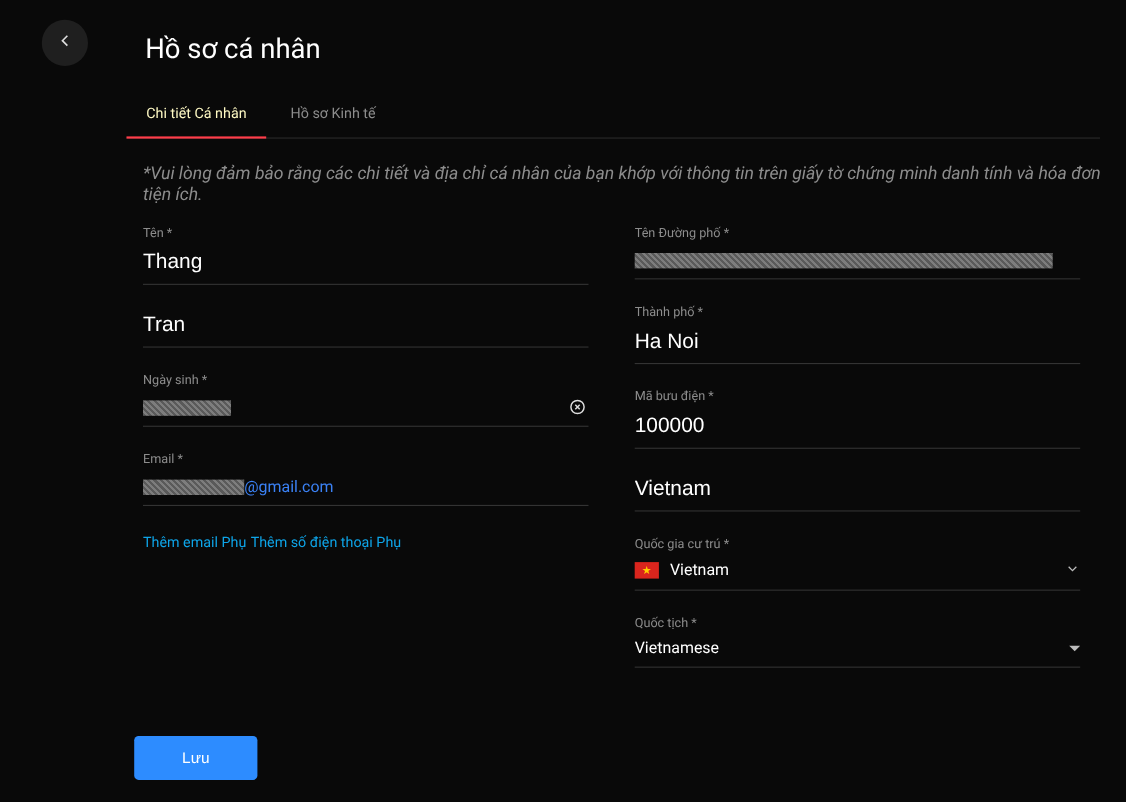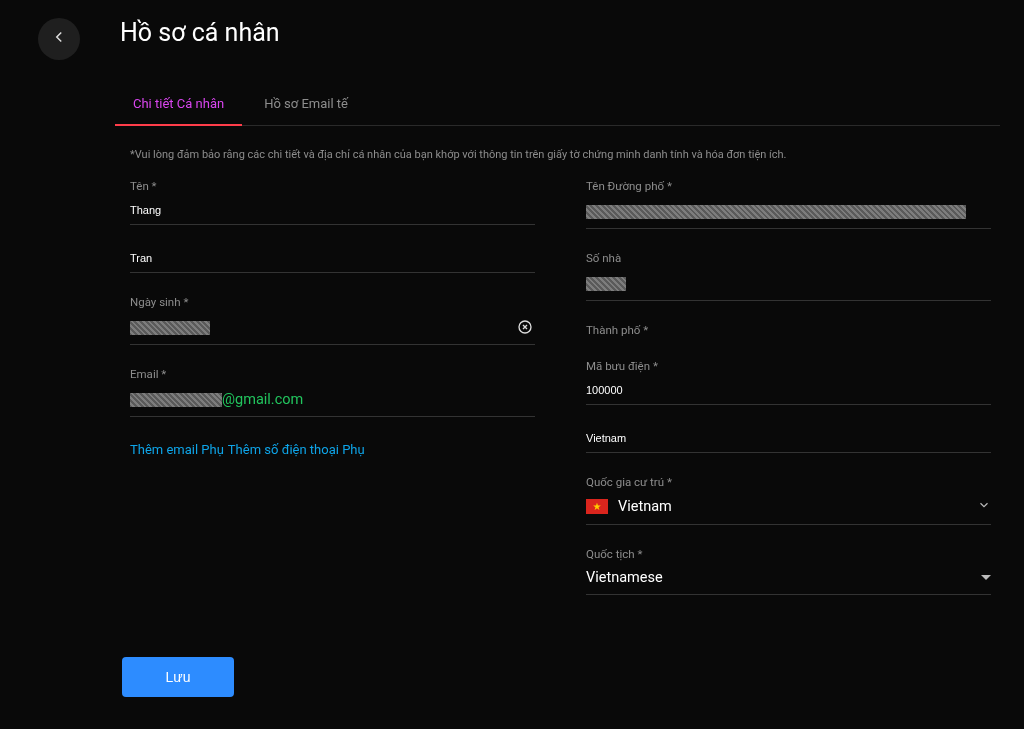--- a/index.html
+++ b/index.html
@@ -5,22 +5,23 @@
   * { box-sizing: border-box; margin: 0; padding: 0; }
   html, body {
     width: 1024px; height: 729px;
     background: #090909;
     color: #e8e8e8;
     font-family: -apple-system, BlinkMacSystemFont, "Segoe UI", Roboto, Arial, sans-serif;
     overflow: hidden;
   }
   .header {
     display: flex;
-    align-items: flex-start;
+    align-items: flex-end;
     padding: 18px 0 0 38px;
+    gap: 12px;
   }
   .back-btn {
     width: 42px; height: 42px;
     border-radius: 50%;
     background: #1f1f1f;
     display: flex;
     align-items: center;
     justify-content: center;
     cursor: pointer;
   }
@@ -39,69 +40,69 @@
   }
   .tab {
     padding: 0 0 14px 0;
     margin-right: 40px;
     font-size: 13px;
     color: #8d8d8d;
     cursor: pointer;
     position: relative;
   }
   .tab.active {
-    color: #d946ef;
+    color: #fef9c3;
   }
   .tab.active::after {
     content: "";
     position: absolute;
     left: -18px; right: -18px; bottom: -1px;
     height: 2px;
     background: #ff3d4a;
   }
   .hint {
     margin: 22px 0 0 130px;
-    font-size: 11px;
+    font-size: 16px;
     color: #8d8d8d;
+    font-style: italic;
   }
   .form-grid {
     display: flex;
     margin: 18px 0 0 130px;
     width: 870px;
-    gap: 23px;
   }
   .col {
     width: 405px;
   }
-  .col + .col { margin-left: 28px; }
+  .col + .col { margin-left: 42px; }
   .field {
     margin-bottom: 22px;
     position: relative;
   }
   .field-label {
     font-size: 11.5px;
     color: #8d8d8d;
     display: block;
     margin-bottom: 6px;
   }
   .field-input {
     width: 100%;
     background: transparent;
     border: none;
     border-bottom: 1px solid #333;
     color: #fff;
-    font-size: 11px;
+    font-size: 19px;
     padding: 4px 0 8px 0;
     outline: none;
   }
   .field-value {
     display: block;
     width: 100%;
     border-bottom: 1px solid #333;
-    color: #22c55e;
+    color: #3b82f6;
     font-size: 14.5px;
     padding: 4px 0 8px 0;
     min-height: 27px;
   }
   .redacted {
     display: inline-block;
     height: 14px;
     background-image: repeating-linear-gradient(45deg, #5a5a5a 0 2px, #7d7d7d 2px 4px);
     vertical-align: middle;
   }
@@ -179,21 +180,21 @@
       <svg viewBox="0 0 24 24" fill="none" stroke="currentColor" stroke-width="2">
           <path d="M15 18l-6-6 6-6"></path>
         </svg>
     </span>
   </div>
   <h1 class="page-title">Hồ sơ cá nhân</h1>
 </div>
 
 <div class="tabs">
   <div class="tab active" style="margin-left:18px">Chi tiết Cá nhân</div>
-  <div class="tab">Hồ sơ Email tế</div>
+  <div class="tab">Hồ sơ Kinh tế</div>
 </div>
 
 <div class="hint">*Vui lòng đảm bảo rằng các chi tiết và địa chỉ cá nhân của bạn khớp với thông tin trên giấy tờ chứng minh danh tính và hóa đơn tiện ích.</div>
 
 <div class="form-grid">
   <div class="col">
 
     <div class="field">
       <label class="field-label">Tên *</label>
       <input class="field-input" value="Thang" style="">
@@ -226,27 +227,24 @@
 
   </div>
 
   <div class="col">
 
     <div class="field">
       <label class="field-label">Tên Đường phố *</label>
       <span class="field-value"><span class="redacted" style="width:380px"></span></span>
     </div>
 
-    <div class="field">
-      <label class="field-label">Số nhà</label>
-      <span class="field-value"><span class="redacted" style="width:40px"></span></span>
-    </div>
 
     <div class="field">
       <label class="field-label">Thành phố *</label>
+      <input class="field-input" value="Ha Noi" style="">
     </div>
 
     <div class="field">
       <label class="field-label">Mã bưu điện *</label>
       <input class="field-input" value="100000" style="">
     </div>
 
     <div class="field">
       <input class="field-input" value="Vietnam" style="">
     </div>

